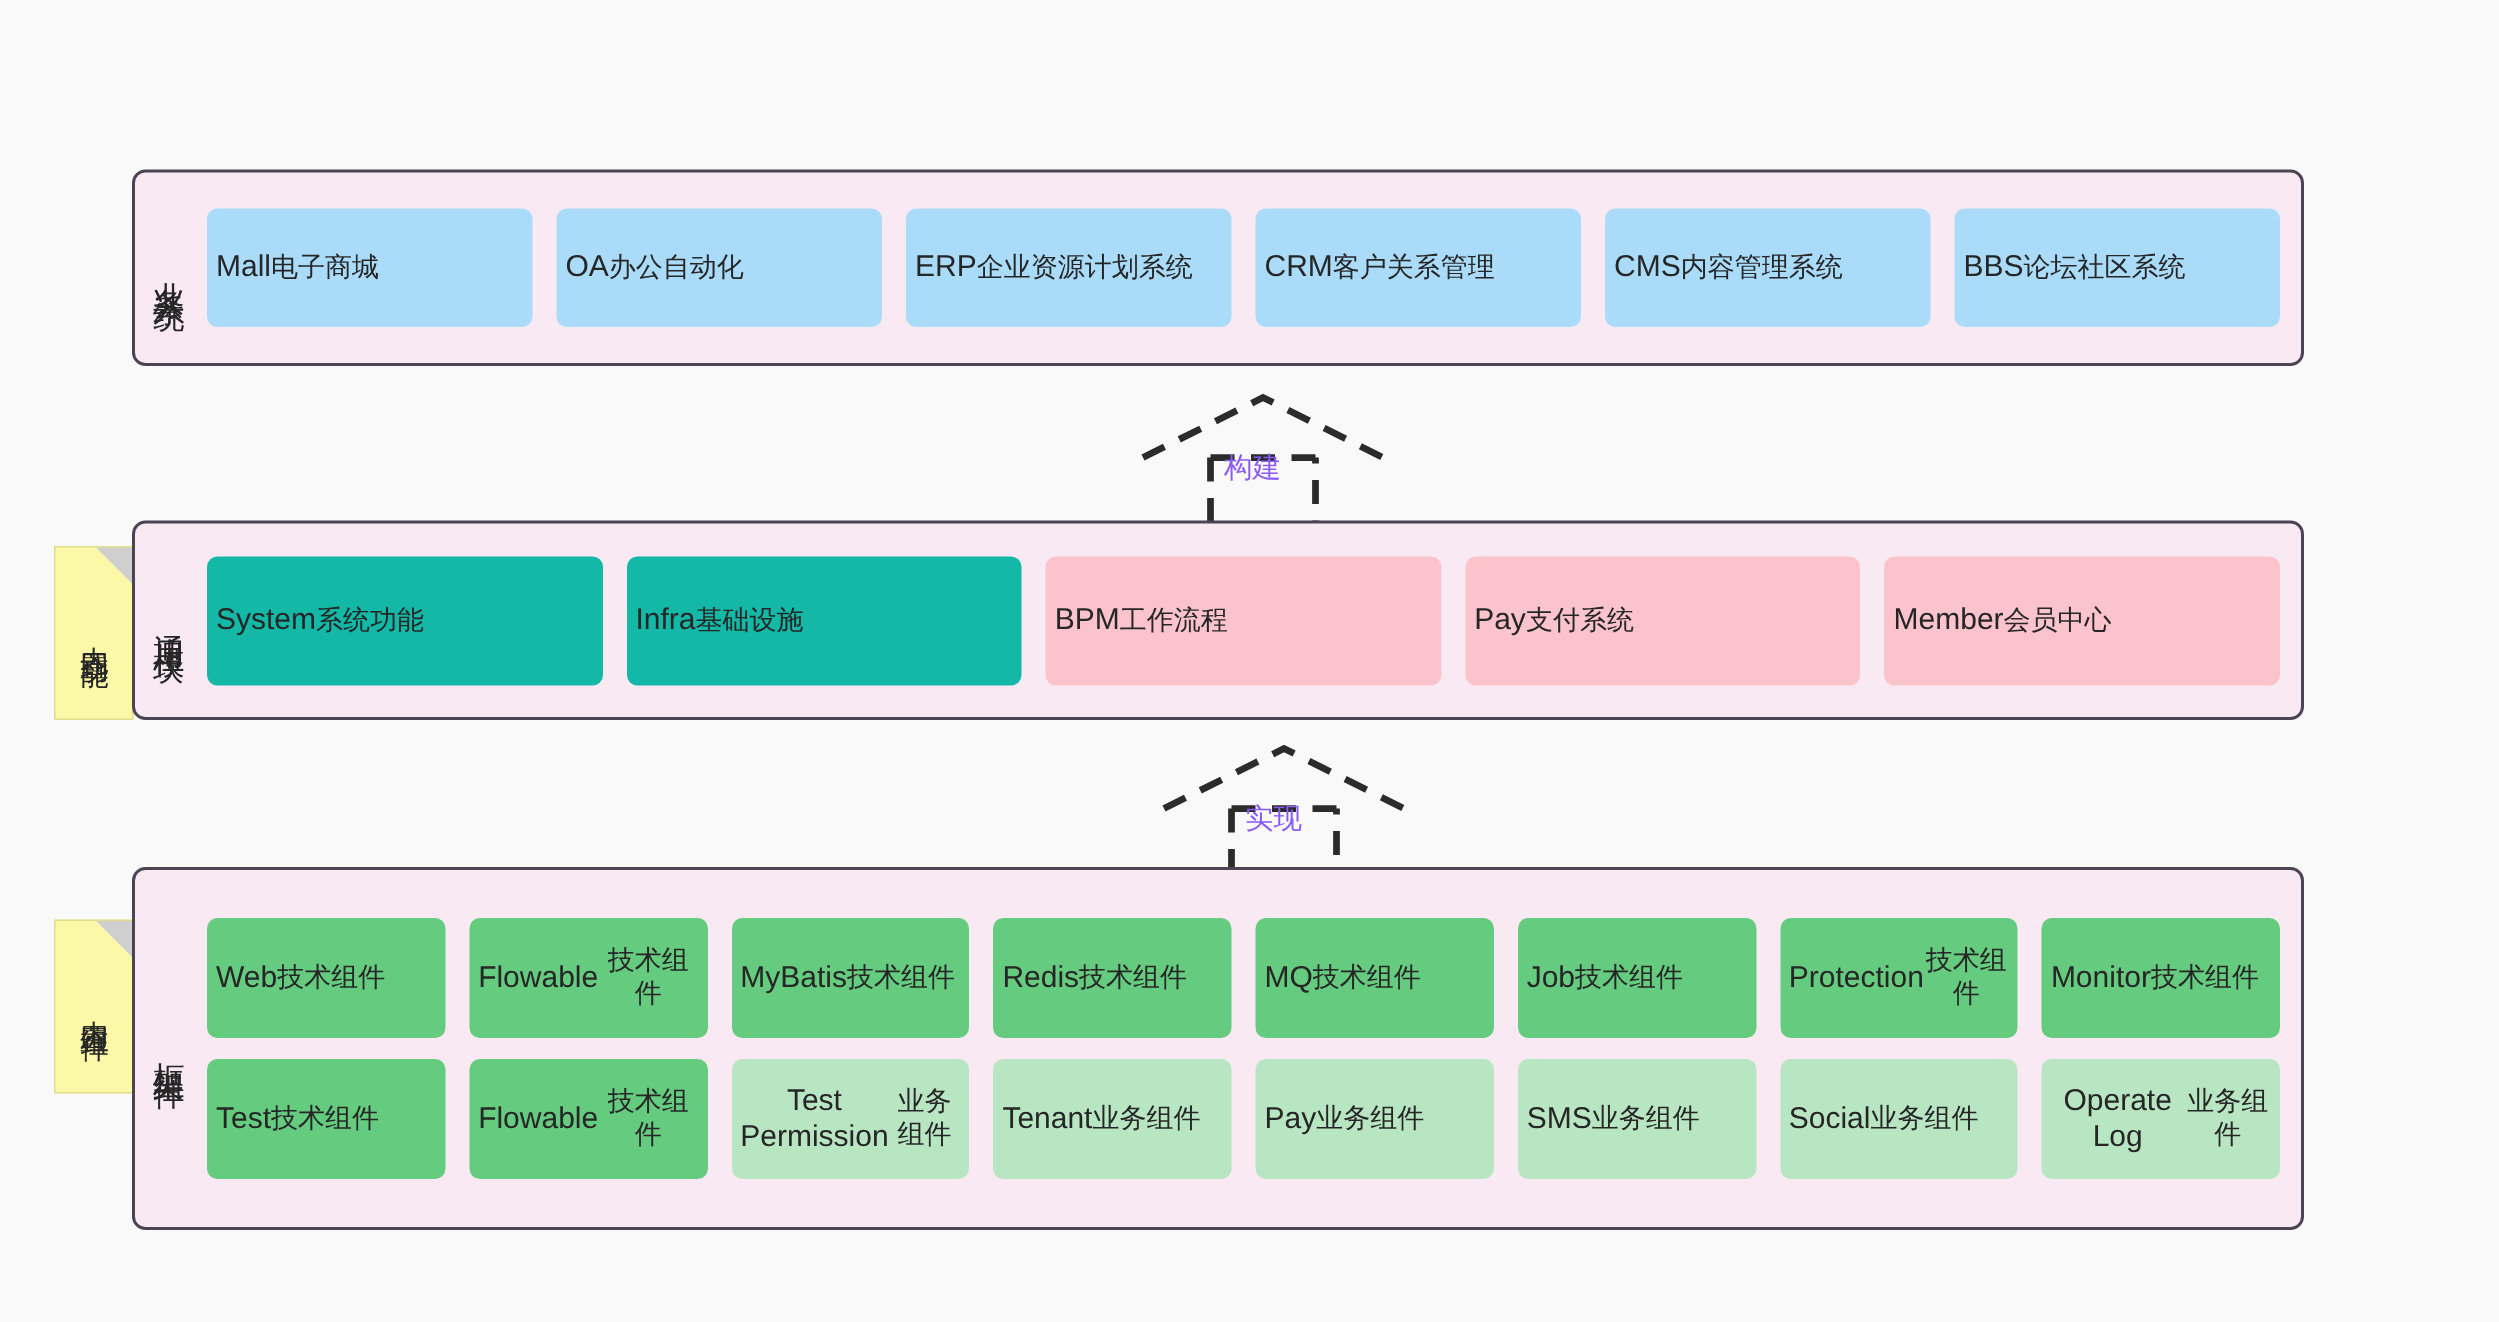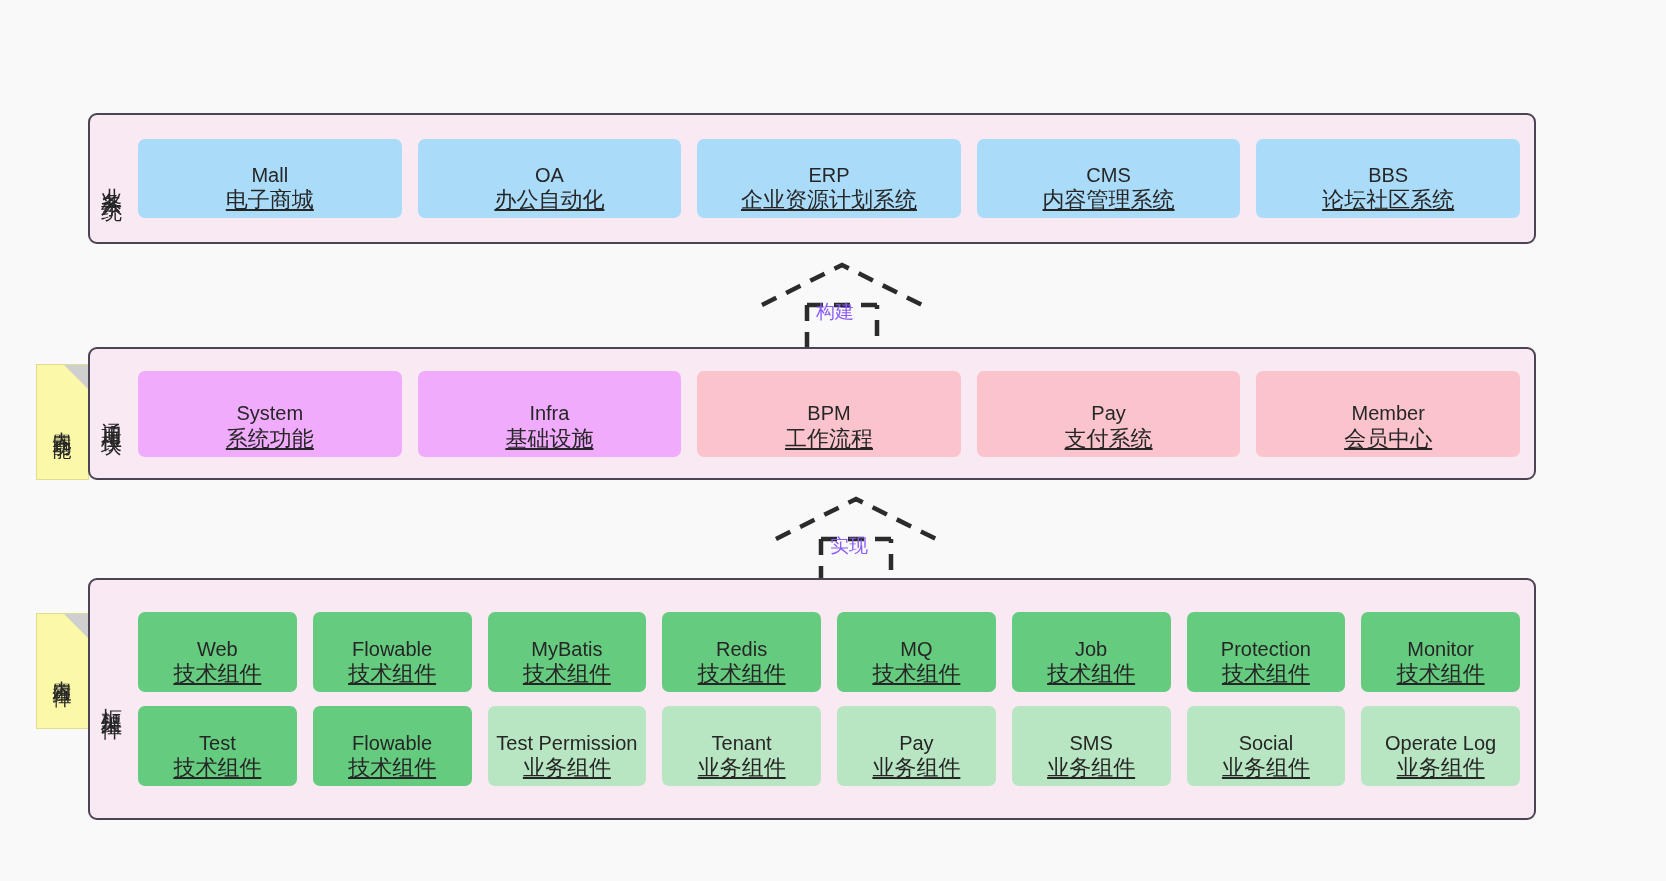--- a/index.html
+++ b/index.html
@@ -51,37 +51,37 @@
     display: flex;
     gap: 16px;
     align-items: stretch;
   }
 
   
   .node {
     flex: 1 1 0;
     border-radius: 7px;
     display: flex;
-    flex-direction: column;
+    flex-direction: row;
     align-items: center;
-    justify-content: flex-end;
+    justify-content: flex-start;
     text-align: center;
     color: #262626;
     line-height: 1.22;
     padding: 4px 6px;
   }
   .node .n-en { font-size: 20px; }
-  .node .n-cn { font-size: 22px; text-decoration: underline; }
+  .node .n-cn { font-size: 18px; }
 
   .h-biz   { height: 79px; }
   .h-mod   { height: 86px; }
   .h-comp  { height: 80px; }
 
   .c-blue       { background: #aadcfa; }
-  .c-red        { background: #f0abfc; }
+  .c-red        { background: #14b8a6; }
   .c-pink       { background: #fbc4cc; }
   .c-green      { background: #65cb7f; }
   .c-greenlight { background: #b8e6c2; }
 
   
   .note {
     position: absolute;
     background: #fbf8a8;
     border: 1.4px solid #e0dd8e;
     display: flex;
@@ -134,20 +134,24 @@
         </div>
         <div class="node c-blue h-biz">
           <span class="n-en">OA</span>
           <span class="n-cn">办公自动化</span>
         </div>
         <div class="node c-blue h-biz">
           <span class="n-en">ERP</span>
           <span class="n-cn">企业资源计划系统</span>
         </div>
         <div class="node c-blue h-biz">
+          <span class="n-en">CRM</span>
+          <span class="n-cn">客户关系管理</span>
+        </div>
+        <div class="node c-blue h-biz">
           <span class="n-en">CMS</span>
           <span class="n-cn">内容管理系统</span>
         </div>
         <div class="node c-blue h-biz">
           <span class="n-en">BBS</span>
           <span class="n-cn">论坛社区系统</span>
         </div>
       </div>
     </div>
   </div>

